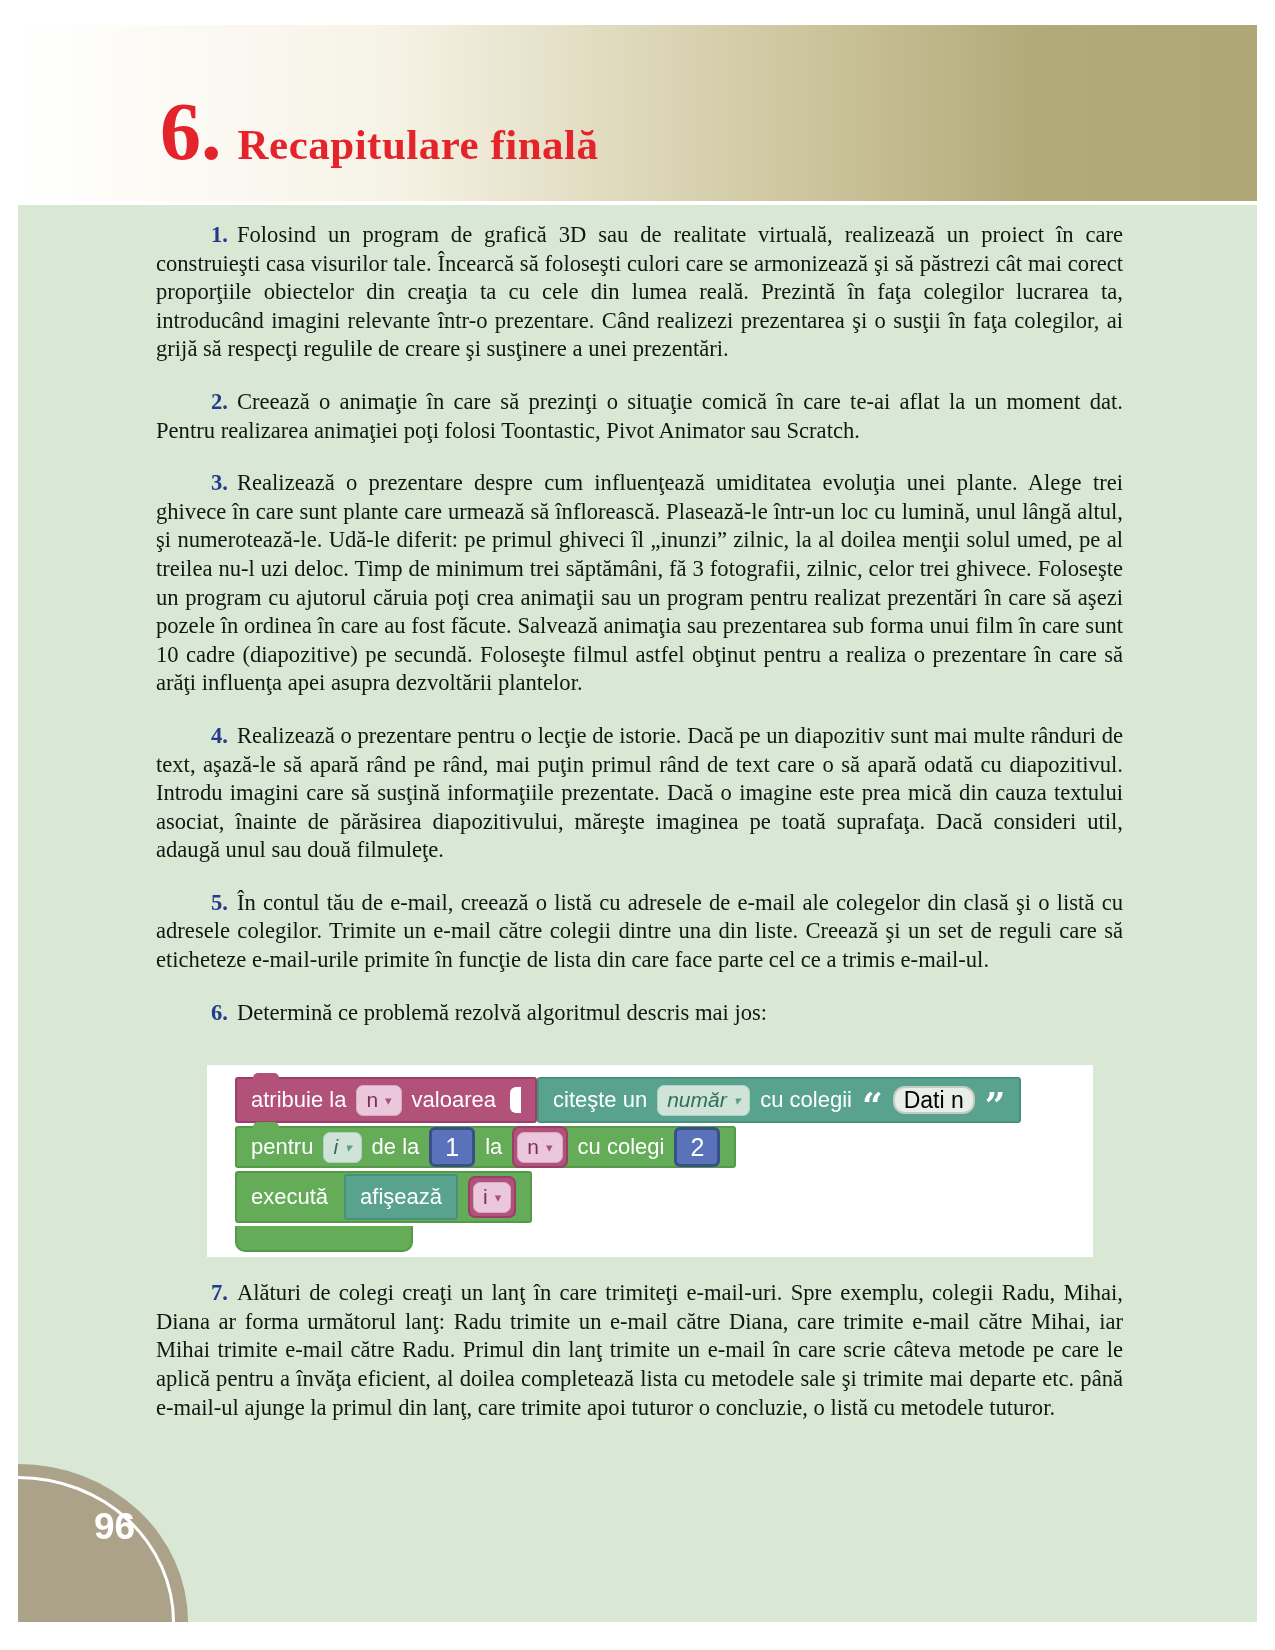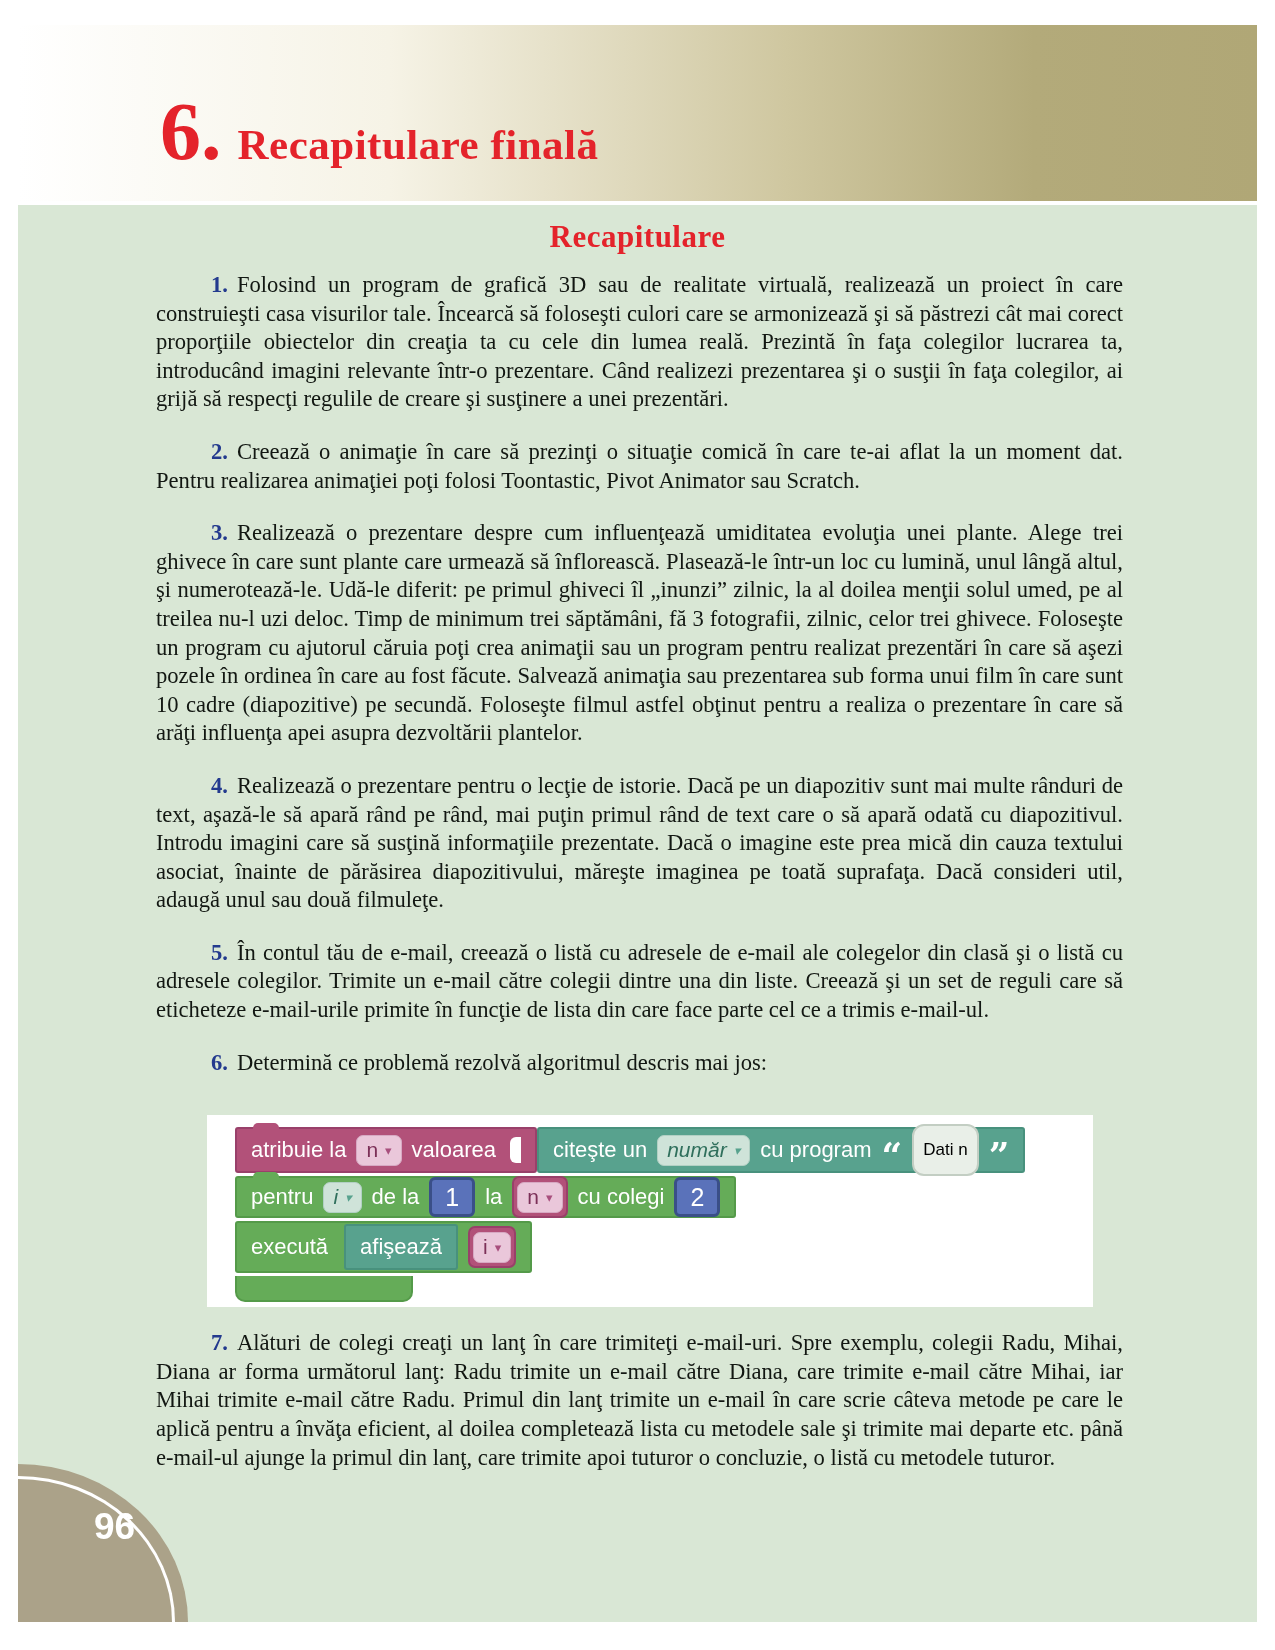--- a/index.html
+++ b/index.html
@@ -55,21 +55,21 @@
   .greenb  { background:#65ac58; border:2px solid #549a49; height:42px; }
   .greenb .bump { background:#65ac58; }
   .exec    { height:52px;justify-content:space-between; }
   .chip {
     display:flex; align-items:center; gap:7px; border-radius:7px;
     padding:1px 9px; font-size:21px; height:31px;
   }
   .chip.pink { background:#eac7da; color:#7c3058; border:1px solid #d7a9c3; }
   .chip.mint { background:#cfe3d9; color:#2f6f5c; border:1px solid #b2d0c4;font-style:italic; }
   .chip.input{ background:#e9efe8; color:#000000; border:2px solid #c3cec3;
-               border-radius:12px; height:52px; font-size:17px; }
+               border-radius:12px; height:28px; font-size:23px; }
   .caret { font-size:13px; line-height:1; }
   .caret.pinkc { color:#a84f7d; }
   .caret.mintc { color:#58a28e; }
   .socket { width:11px; height:26px; background:#ffffff;
             border-radius:6px 0 0 6px; margin-left:4px; }
   .quote { font-family:"DejaVu Serif", serif; font-weight:bold;
            font-size:36px; line-height:0.6; padding-top:12px; }
   .vblue { display:flex; align-items:center; background:#5a72ba;
            border:3px solid #3a4f88; border-radius:6px; color:#fff;
            font-size:25px; height:40px; padding:0 13px; }
@@ -94,21 +94,20 @@
 <body>
 
 <div class="band">
   <div class="chapter">
     <span class="chnum">6.</span>
     <span class="chtitle">Recapitulare finală</span>
   </div>
 </div>
 
 <div class="green">
-  <div class="section-title">Recapitulare</div>
 
   <div class="content-inner">
 
     <p class="para"><span class="num">1.</span><span>Folosind un program de grafică 3D sau de realitate virtuală, realizează un proiect în care construieşti casa visurilor tale. Încearcă să foloseşti culori care se armonizează şi să păstrezi cât mai corect proporţiile obiectelor din creaţia ta cu cele din lumea reală. Prezintă în faţa colegilor lucrarea ta, introducând imagini relevante într-o prezentare. Când realizezi prezentarea şi o susţii în faţa colegilor, ai grijă să respecţi regulile de creare şi susţinere a unei prezentări.</span></p>
 
     <p class="para"><span class="num">2.</span><span>Creează o animaţie în care să prezinţi o situaţie comică în care te-ai aflat la un moment dat. Pentru realizarea animaţiei poţi folosi Toontastic, Pivot Animator sau Scratch.</span></p>
 
     <p class="para"><span class="num">3.</span><span>Realizează o prezentare despre cum influenţează umiditatea evoluţia unei plante. Alege trei ghivece în care sunt plante care urmează să înflorească. Plasează-le într-un loc cu lumină, unul lângă altul, şi numerotează-le. Udă-le diferit: pe primul ghiveci îl „inunzi” zilnic, la al doilea menţii solul umed, pe al treilea nu-l uzi deloc. Timp de minimum trei săptămâni, fă 3 fotografii, zilnic, celor trei ghivece. Foloseşte un program cu ajutorul căruia poţi crea animaţii sau un program pentru realizat prezentări în care să aşezi pozele în ordinea în care au fost făcute. Salvează animaţia sau prezentarea sub forma unui film în care sunt 10 cadre (diapozitive) pe secundă. Foloseşte filmul astfel obţinut pentru a realiza o prezentare în care să arăţi influenţa apei asupra dezvoltării plantelor.</span></p>
 
     <p class="para"><span class="num">4.</span><span>Realizează o prezentare pentru o lecţie de istorie. Dacă pe un diapozitiv sunt mai multe rânduri de text, aşază-le să apară rând pe rând, mai puţin primul rând de text care o să apară odată cu diapozitivul. Introdu imagini care să susţină informaţiile prezentate. Dacă o imagine este prea mică din cauza textului asociat, înainte de părăsirea diapozitivului, măreşte imaginea pe toată suprafaţa. Dacă consideri util, adaugă unul sau două filmuleţe.</span></p>
@@ -128,21 +127,21 @@
           </span>
           <span>valoarea</span>
           <span class="socket"></span>
         </div>
         <div class="blk teal">
           <span>citeşte un</span>
           <span class="chip mint">
             <span>număr</span>
             <span class="caret mintc">▾</span>
           </span>
-          <span>cu program</span>
+          <span>cu colegii</span>
           <span class="quote">“</span>
           <span class="chip input">Dati n</span>
           <span class="quote">”</span>
         </div>
       </div>
 
       <div class="brow">
         <div class="blk greenb">
           <span class="bump"></span>
           <span>pentru</span>

